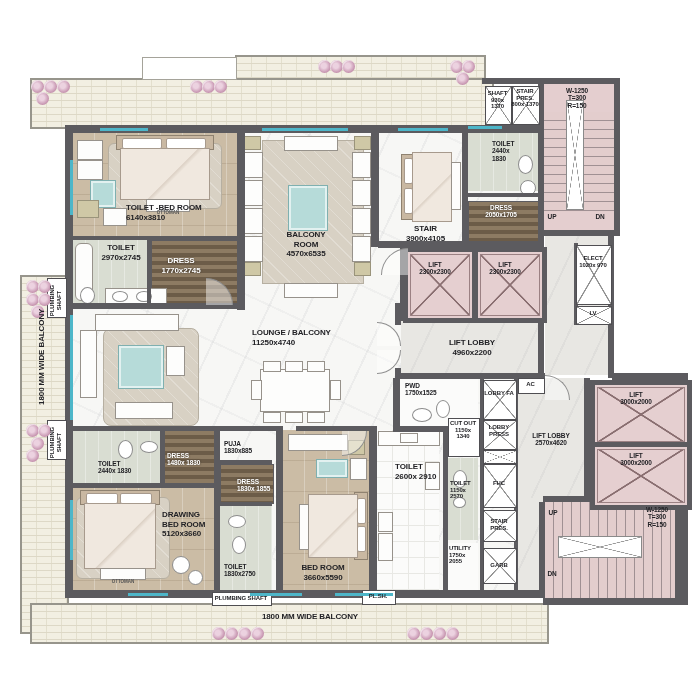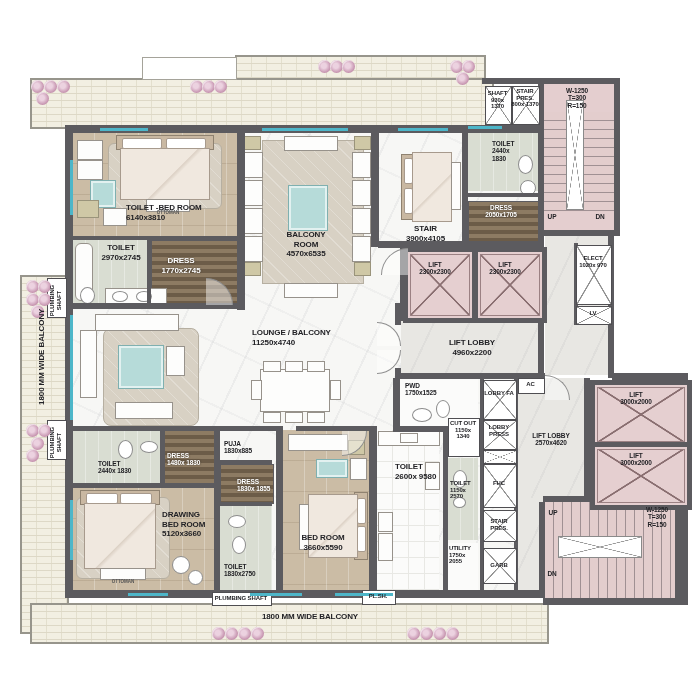--- a/index.html
+++ b/index.html
@@ -418,22 +418,22 @@
     <span>W-1250</span>
     <span class="dims">T=300</span>
     <span class="dims">R=150</span></div>
   <div class="lbl sm" style="left:543px;top:509px;width:20px;">
     <span>UP</span></div>
   <div class="lbl sm" style="left:542px;top:570px;width:20px;">
     <span>DN</span></div>
 
   <div class="lbl left" style="left:395px;top:462px;width:45px;">
     <span>TOILET</span>
-    <span class="dims">2600x 9580</span></div>
-  <div class="lbl" style="left:292px;top:533px;width:62px;">
+    <span class="dims">2600x 2910</span></div>
+  <div class="lbl" style="left:292px;top:563px;width:62px;">
     <span>BED ROOM</span>
     <span class="dims">3660x5590</span></div>
   <div class="lbl left" style="left:162px;top:510px;width:52px;">
     <span>DRAWING BED ROOM</span>
     <span class="dims">5120x3660</span></div>
   <div class="lbl sm left" style="left:98px;top:460px;width:34px;">
     <span>TOILET</span>
     <span class="dims">2440x 1830</span></div>
   <div class="lbl sm left" style="left:167px;top:452px;width:34px;color:#fff;text-shadow:0 0 2px #3a3228;">
     <span>DRESS</span>

